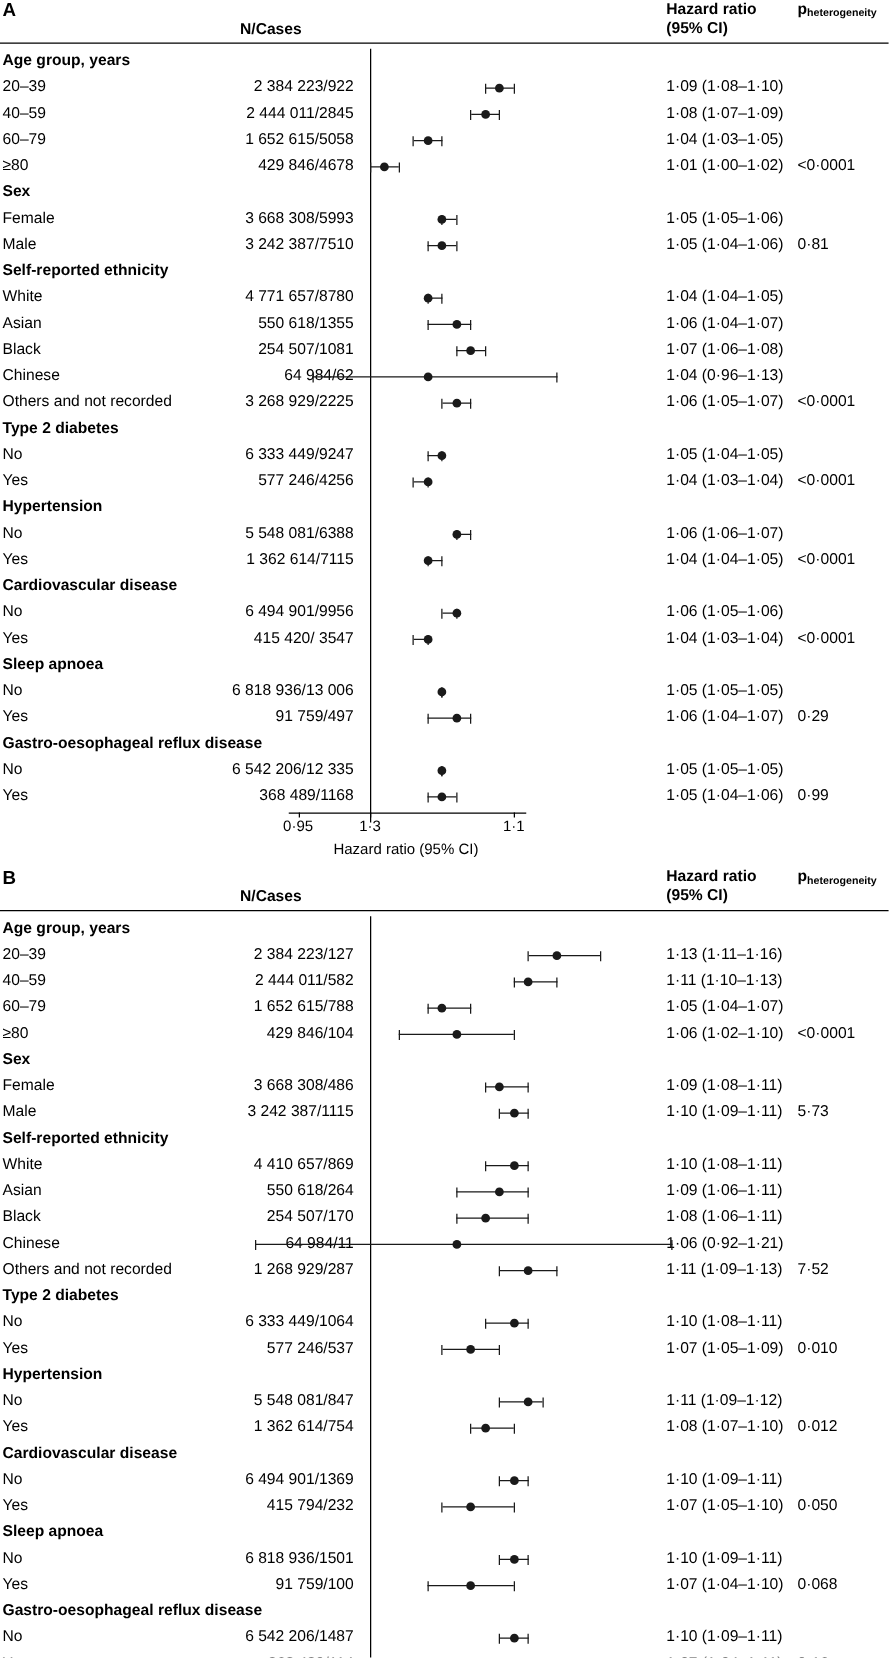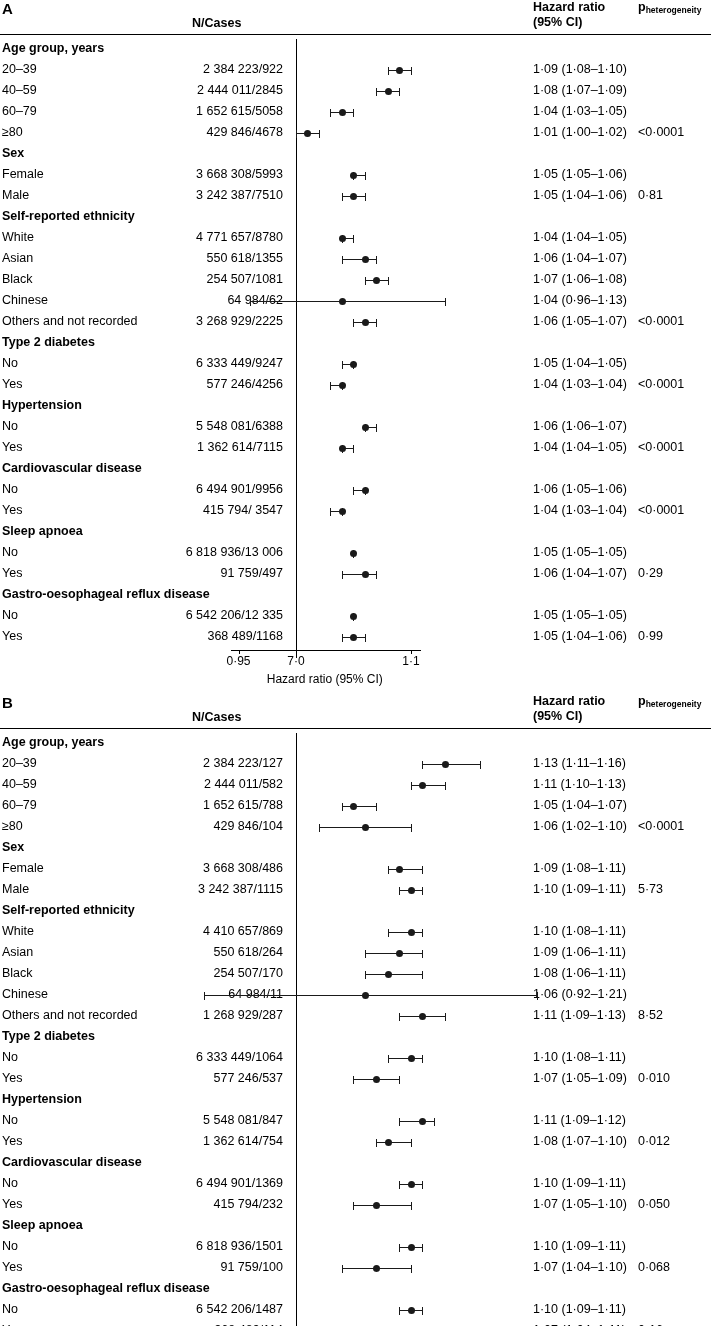--- a/index.html
+++ b/index.html
@@ -297,21 +297,21 @@
           <div class="lbl">No</div>
           <div class="ncases">6 494 901/9956</div>
           <div class="hrtext">1·06 (1·05–1·06)</div>
           <div class="ci" style="left: 353.5px; width: 11.5px;"></div>
           <div style="position: absolute; left: 353px; top: 6.5px; width: 1.4px; height: 8px; background: rgb(26, 26, 26);"></div>
           <div style="position: absolute; left: 364.5px; top: 6.5px; width: 1.4px; height: 8px; background: rgb(26, 26, 26);"></div>
           <div class="marker" style="left: 361.5px;"></div>
         </div>
         <div class="row">
           <div class="lbl">Yes</div>
-          <div class="ncases">415 794/ 3547</div>
+          <div class="ncases">415 420/ 3547</div>
           <div class="hrtext">1·04 (1·03–1·04)</div>
           <div class="phet">&lt;0·0001</div>
           <div class="ci" style="left: 330.5px; width: 11.5px;"></div>
           <div style="position: absolute; left: 330px; top: 6.5px; width: 1.4px; height: 8px; background: rgb(26, 26, 26);"></div>
           <div style="position: absolute; left: 341.5px; top: 6.5px; width: 1.4px; height: 8px; background: rgb(26, 26, 26);"></div>
           <div class="marker" style="left: 338.5px;"></div>
         </div>
         <div class="row group">
           <div class="lbl">Sleep apnoea</div>
         </div>
@@ -355,21 +355,21 @@
           <div style="position: absolute; left: 341.5px; top: 6.5px; width: 1.4px; height: 8px; background: rgb(26, 26, 26);"></div>
           <div style="position: absolute; left: 364.5px; top: 6.5px; width: 1.4px; height: 8px; background: rgb(26, 26, 26);"></div>
           <div class="marker" style="left: 350px;"></div>
         </div>
       </div>
       <div class="axis">
         <div class="aline" style="left: 230.5px; width: 190.5px; top: 2px;"></div>
         <div class="tick" style="left: 238.5px; top: 2px;"></div>
         <div class="ticklbl" style="left: 238.5px; top: 6px;">0·95</div>
         <div class="tick" style="left: 296px; top: 2px;"></div>
-        <div class="ticklbl" style="left: 296px; top: 6px;">7·0</div>
+        <div class="ticklbl" style="left: 296px; top: 6px;">1·3</div>
         <div class="tick" style="left: 411px; top: 2px;"></div>
         <div class="ticklbl" style="left: 411px; top: 6px;">1·1</div>
         <div class="axttl" style="left: 324.75px; top: 24px;">Hazard ratio (95% CI)</div>
       </div>
     </div>
     <div style="height: 6px;"></div>
     <div class="panel">
       <div class="panel-letter">B</div>
       <div class="hdr">
         <div class="h-ncases">N/Cases</div>
@@ -477,21 +477,21 @@
           <div class="hrtext">1·06 (0·92–1·21)</div>
           <div class="ci" style="left: 204px; width: 333.5px;"></div>
           <div style="position: absolute; left: 203.5px; top: 6.5px; width: 1.4px; height: 8px; background: rgb(26, 26, 26);"></div>
           <div style="position: absolute; left: 537px; top: 6.5px; width: 1.4px; height: 8px; background: rgb(26, 26, 26);"></div>
           <div class="marker" style="left: 361.5px;"></div>
         </div>
         <div class="row">
           <div class="lbl">Others and not recorded</div>
           <div class="ncases">1 268 929/287</div>
           <div class="hrtext">1·11 (1·09–1·13)</div>
-          <div class="phet">8·52</div>
+          <div class="phet">7·52</div>
           <div class="ci" style="left: 399.5px; width: 46px;"></div>
           <div style="position: absolute; left: 399px; top: 6.5px; width: 1.4px; height: 8px; background: rgb(26, 26, 26);"></div>
           <div style="position: absolute; left: 445px; top: 6.5px; width: 1.4px; height: 8px; background: rgb(26, 26, 26);"></div>
           <div class="marker" style="left: 419px;"></div>
         </div>
         <div class="row group">
           <div class="lbl">Type 2 diabetes</div>
         </div>
         <div class="row">
           <div class="lbl">No</div>

